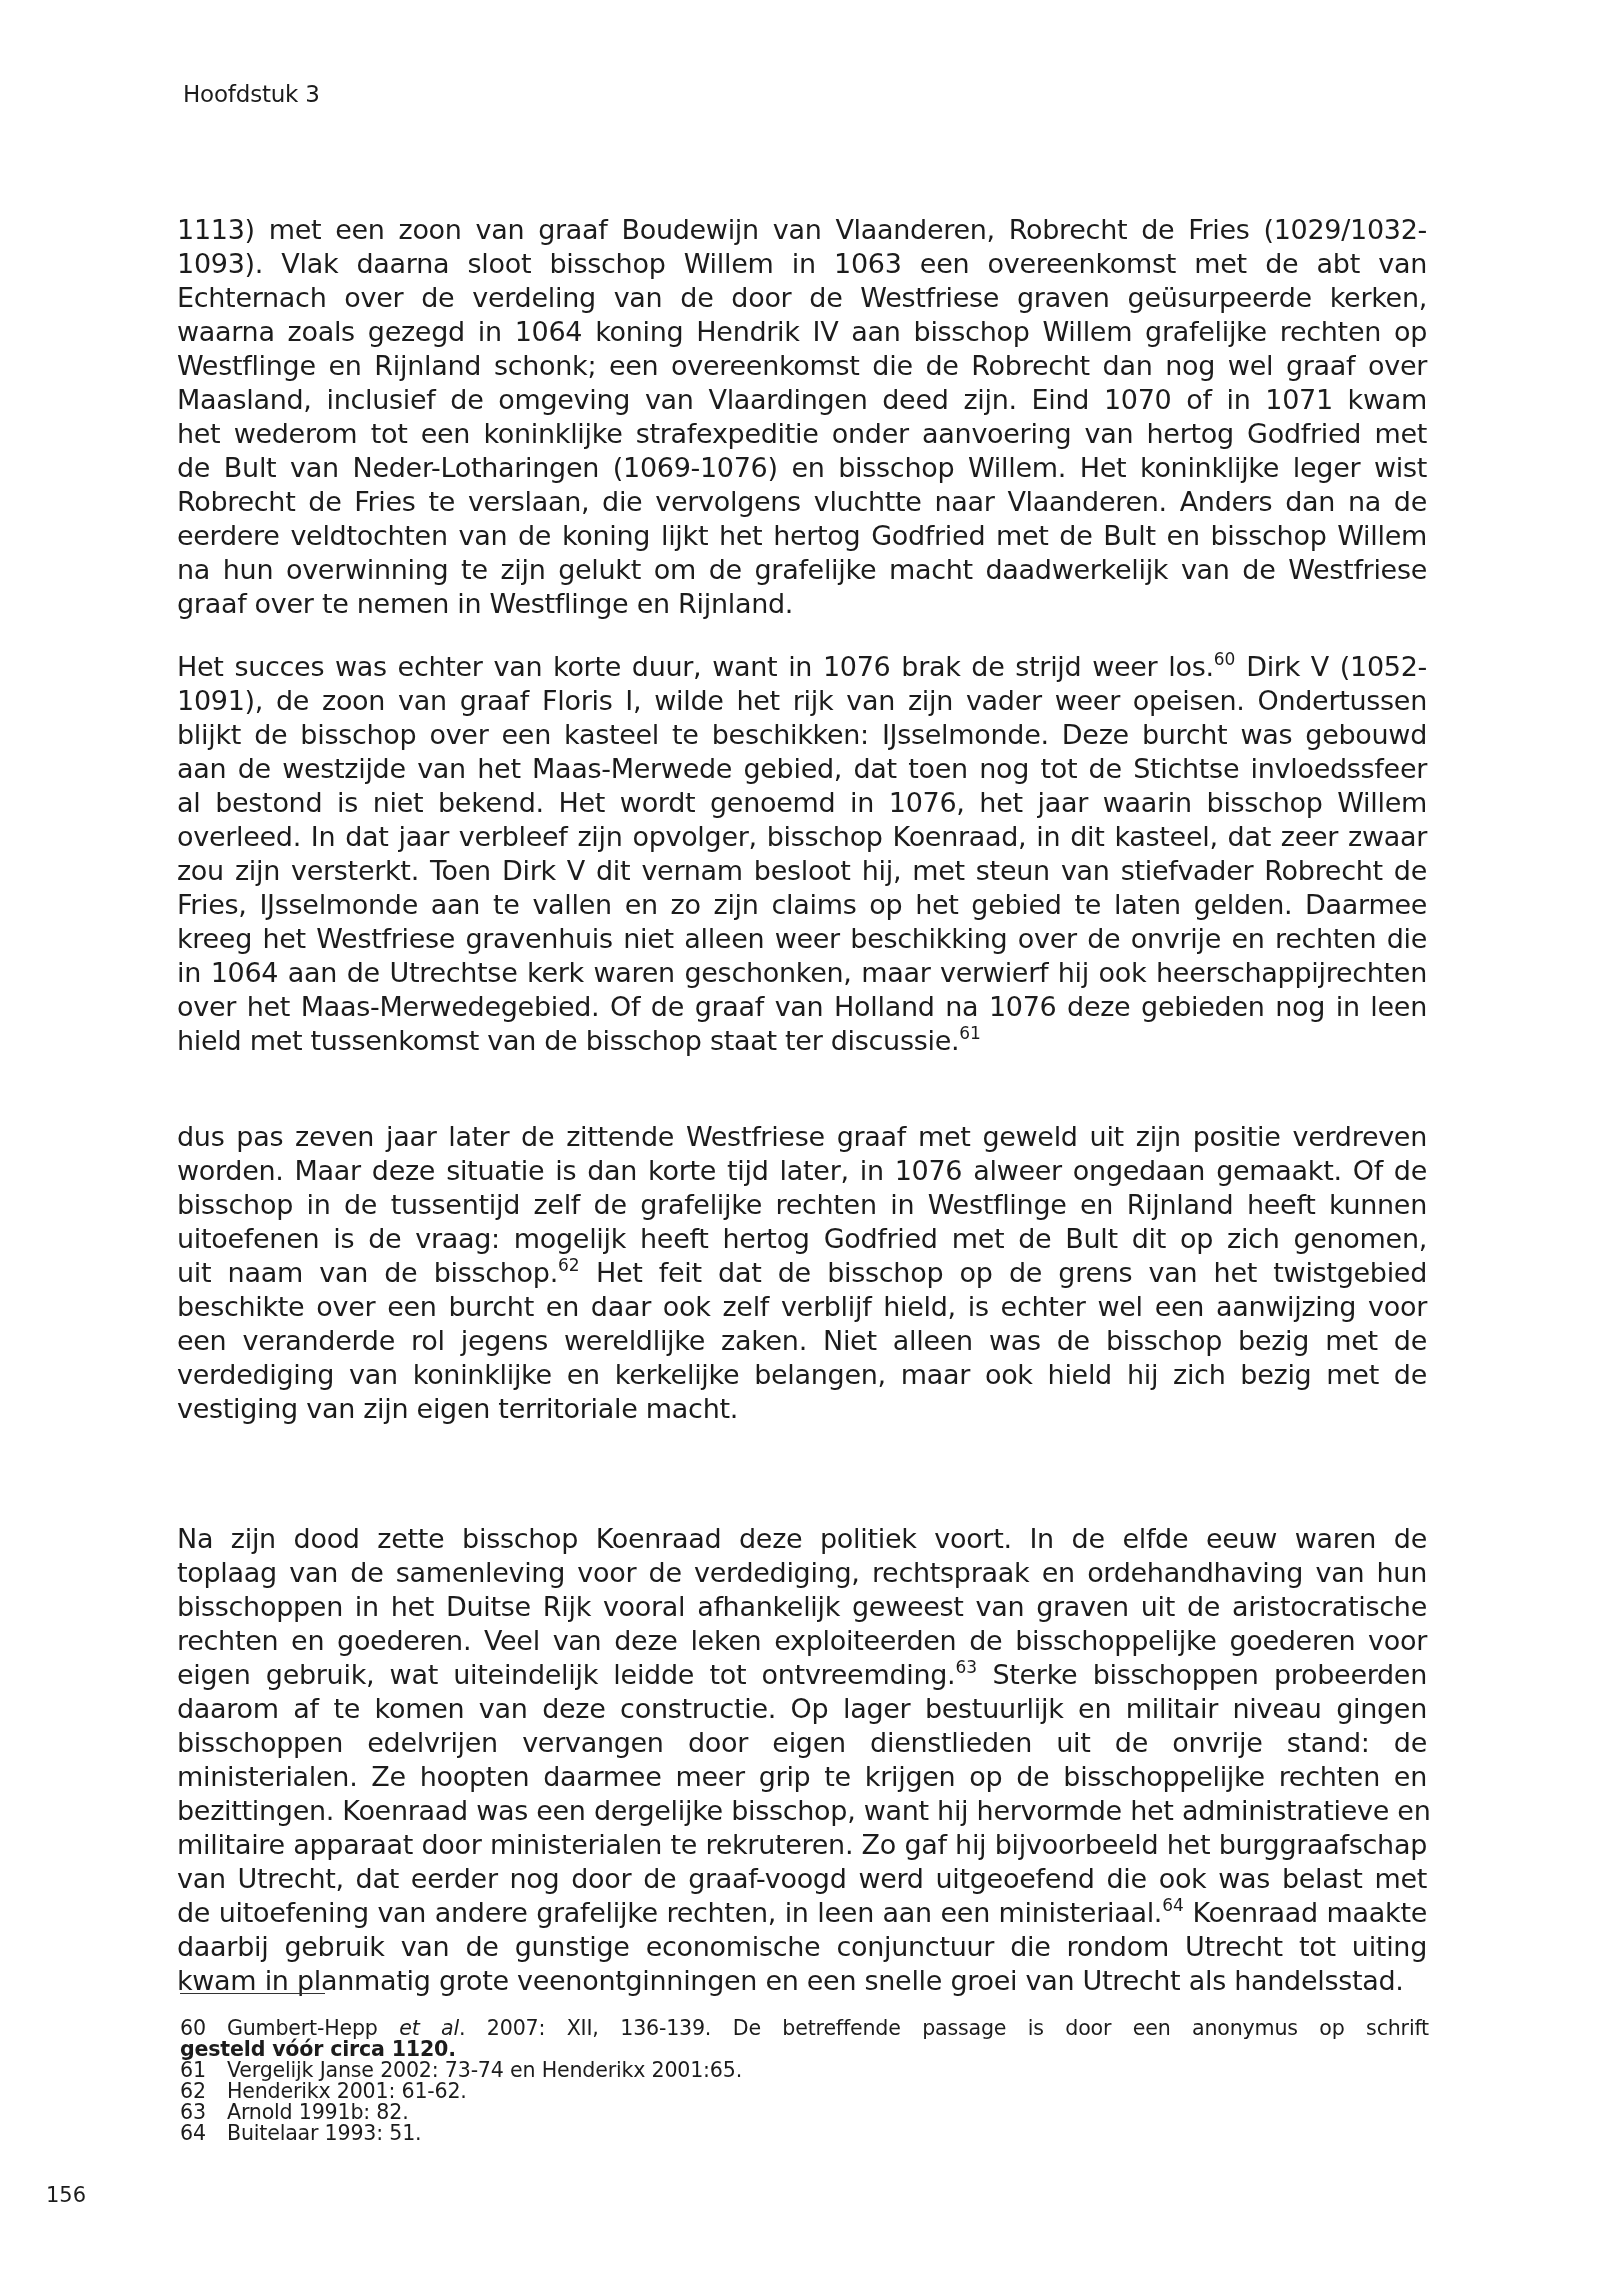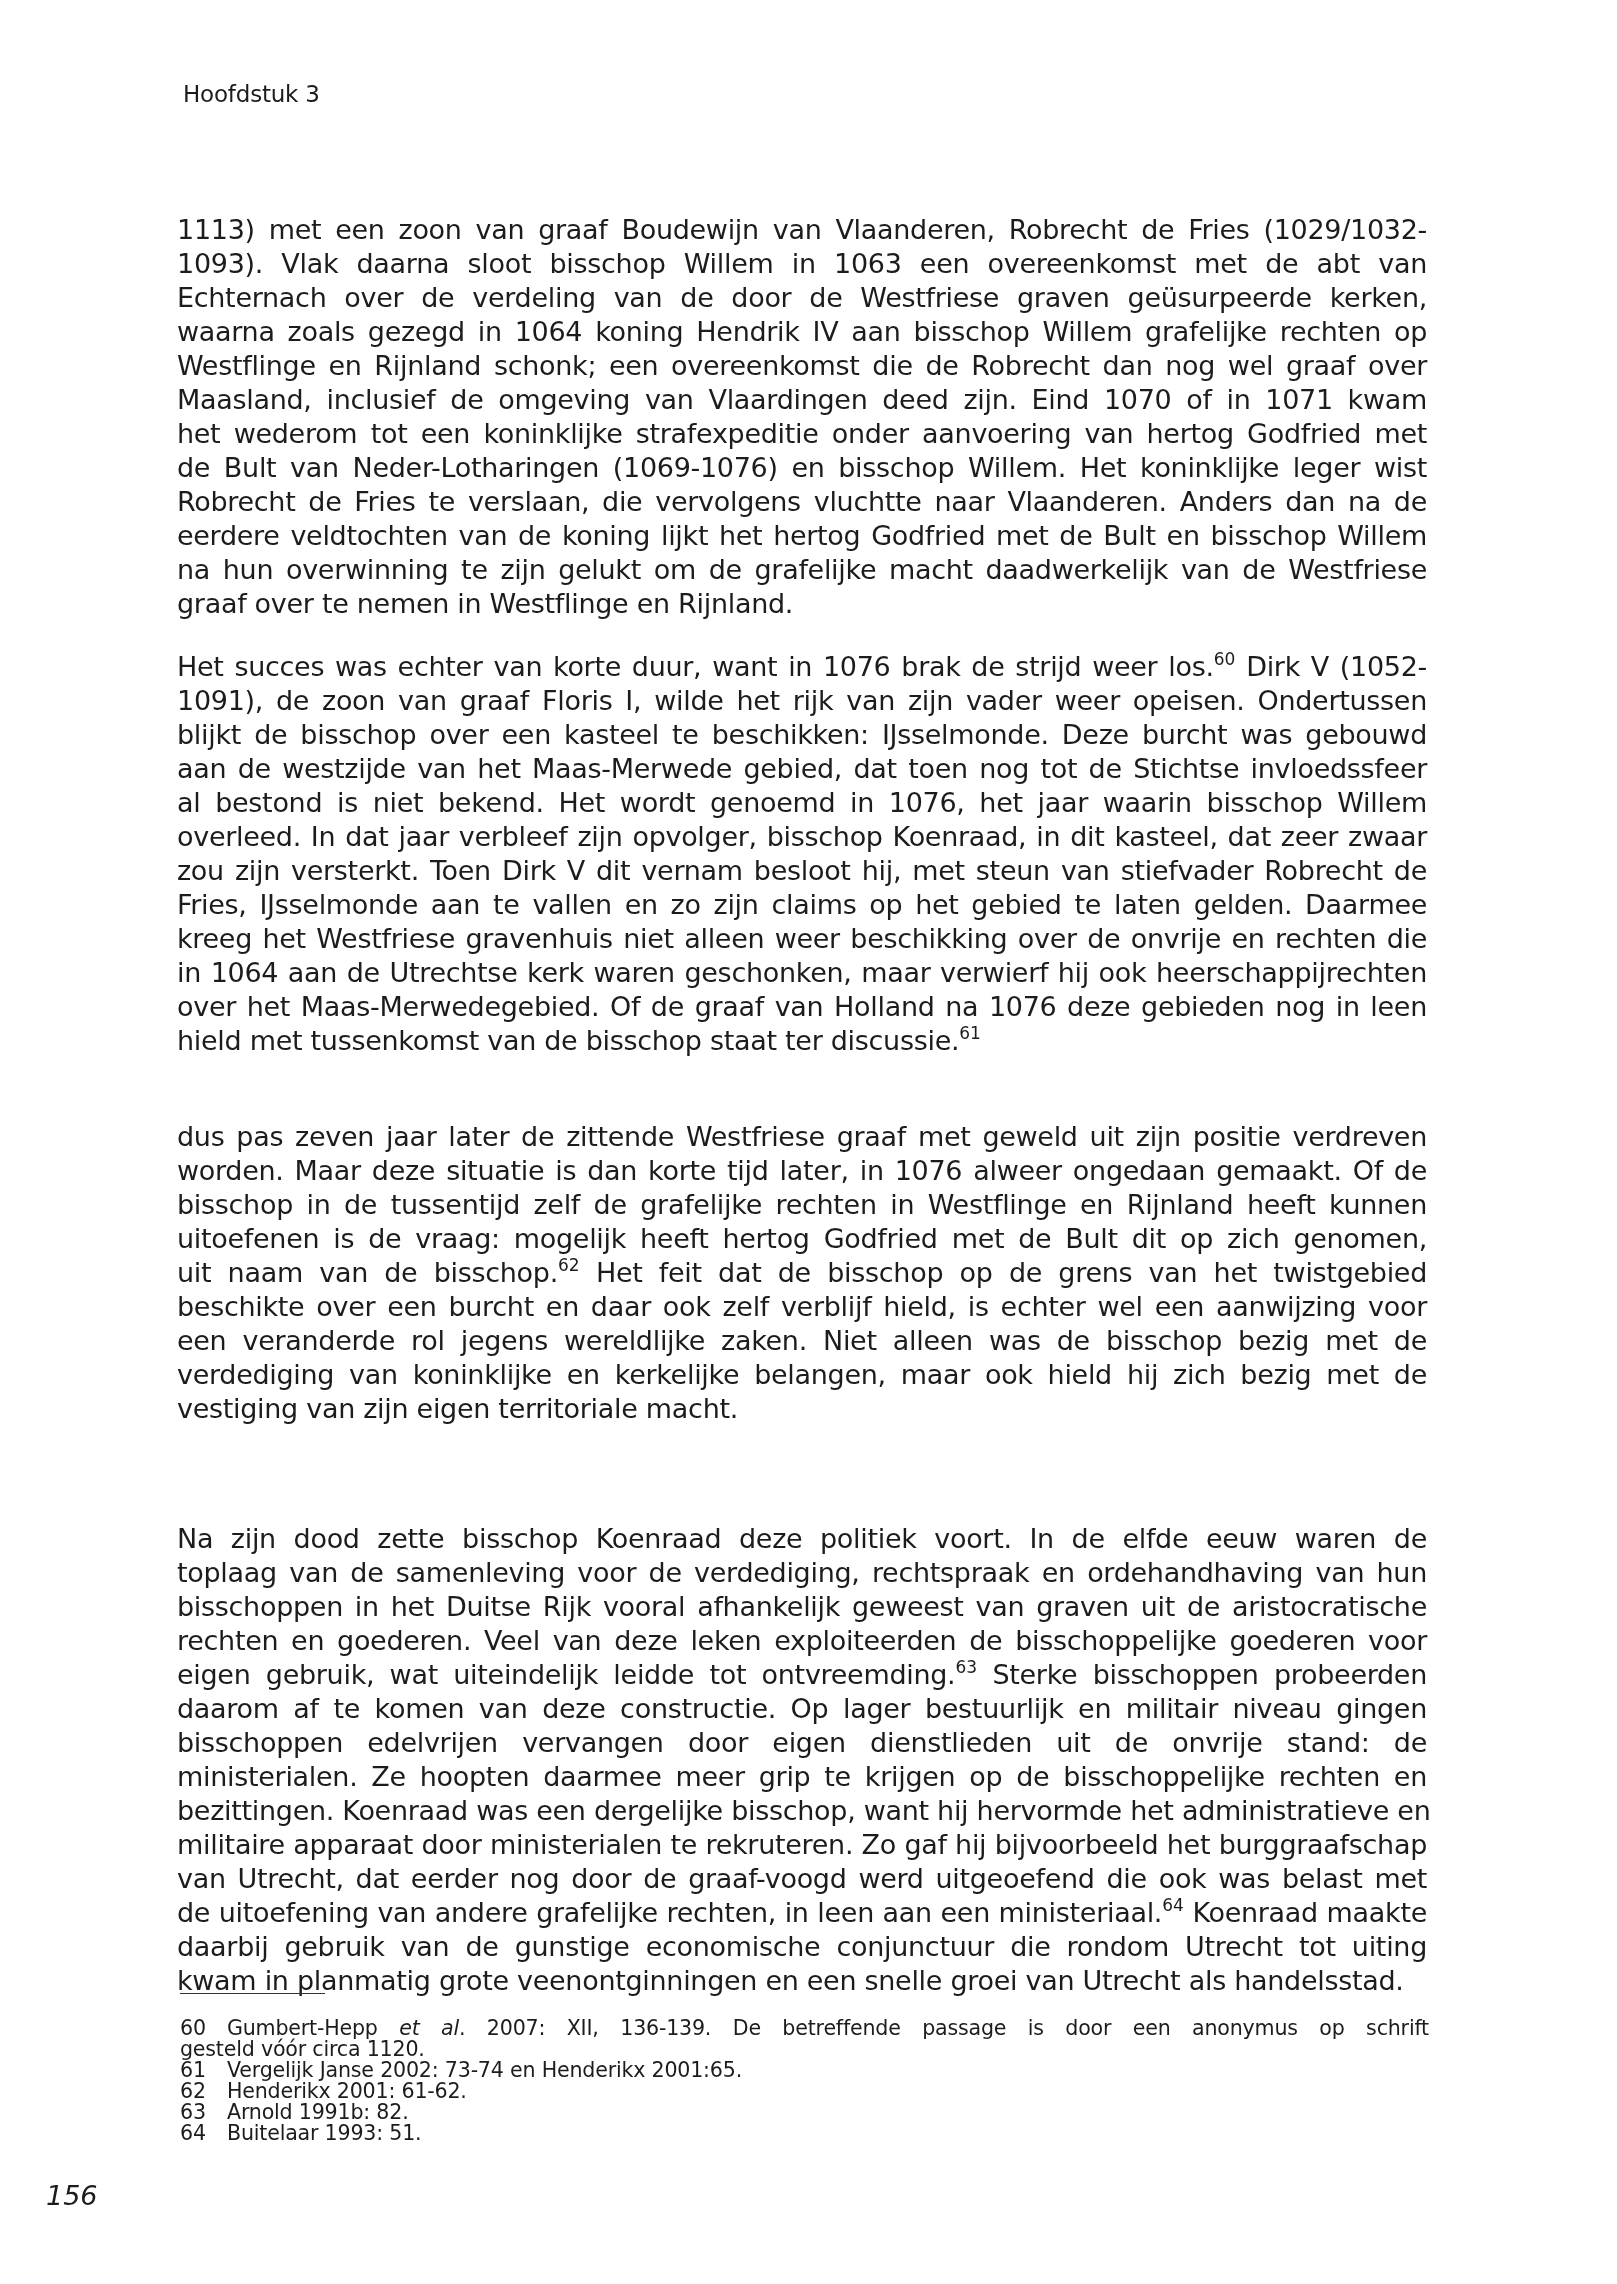--- a/index.html
+++ b/index.html
@@ -29,25 +29,25 @@
   .fn-rule {
     position: absolute; left: 180px; top: 1993px; width: 145px; height: 0;
     border-top: 1.1px solid #333333;
   }
   .footnotes {
     position: absolute; left: 180px; top: 2002px; width: 1249px;
     font-size: 20.6px; line-height: 21px; letter-spacing: -0.2px; margin-top: 16px;
   }
   .fn { display: block; white-space: nowrap; }
   .fn-num { display: inline-block; width: 47px; }
-  .fn-cont { display: block; }
+  .fn-cont { display: block; font-weight: bold; }
   .fn-first { display: block; text-align: justify; text-align-last: justify; }
   .page-number {
     position: absolute; left: 46px; top: 2182px;
-    font-size: 27px; line-height: 27px; font-style: italic;
+    font-size: 21px; line-height: 27px;
   }
   em { font-style: italic; }
 </style>
 </head>
 <body>
 
 <div class="running-head">Hoofdstuk 3</div>
 
 <div class="para" id="p0" style="top: 196px;">
     <span class="line">1113) met een zoon van graaf Boudewijn van Vlaanderen, Robrecht de Fries (1029/1032-</span>

